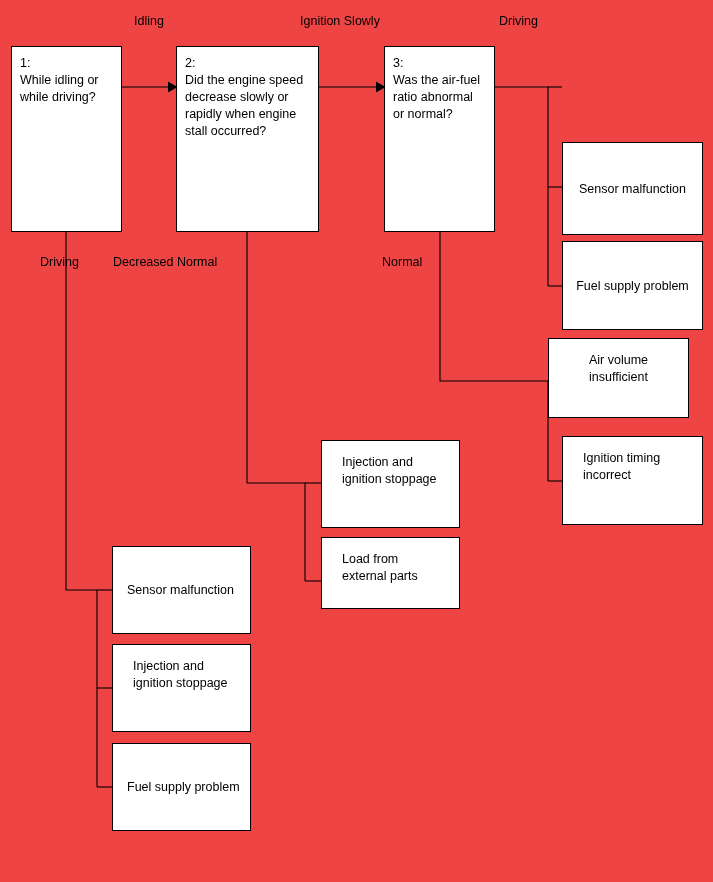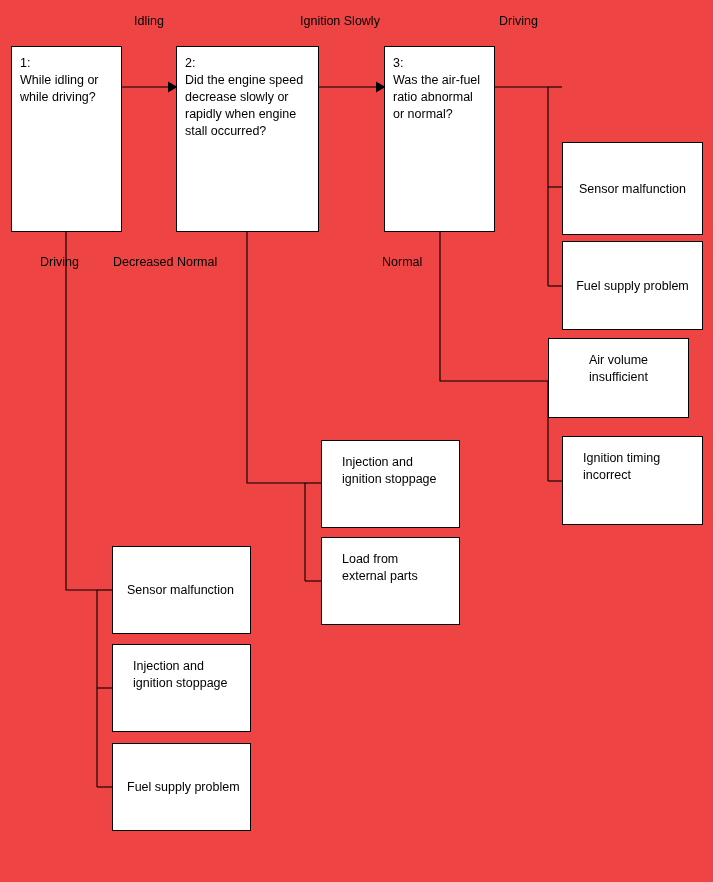--- a/index.html
+++ b/index.html
@@ -169,21 +169,21 @@
   <div class="node leaf-left" style="left:562px; top:436px; width:141px; height:89px;padding-left:43px;">
     <div class="node-text">Ignition timing
 incorrect</div>
   </div>
 
   <div class="node leaf-left" style="left:321px; top:440px; width:139px; height:88px;">
     <div class="node-text">Injection and
 ignition stoppage</div>
   </div>
 
-  <div class="node leaf-left" style="left:321px; top:537px; width:139px; height:88px;">
+  <div class="node leaf-left" style="left:321px; top:537px; width:139px; height:72px;">
     <div class="node-text">Load from
 external parts</div>
   </div>
 
   <div class="node leaf-leftmid" style="left:112px; top:546px; width:139px; height:88px;">
     <div class="node-text">Sensor malfunction</div>
   </div>
 
   <div class="node leaf-left" style="left:112px; top:644px; width:139px; height:88px;">
     <div class="node-text">Injection and

